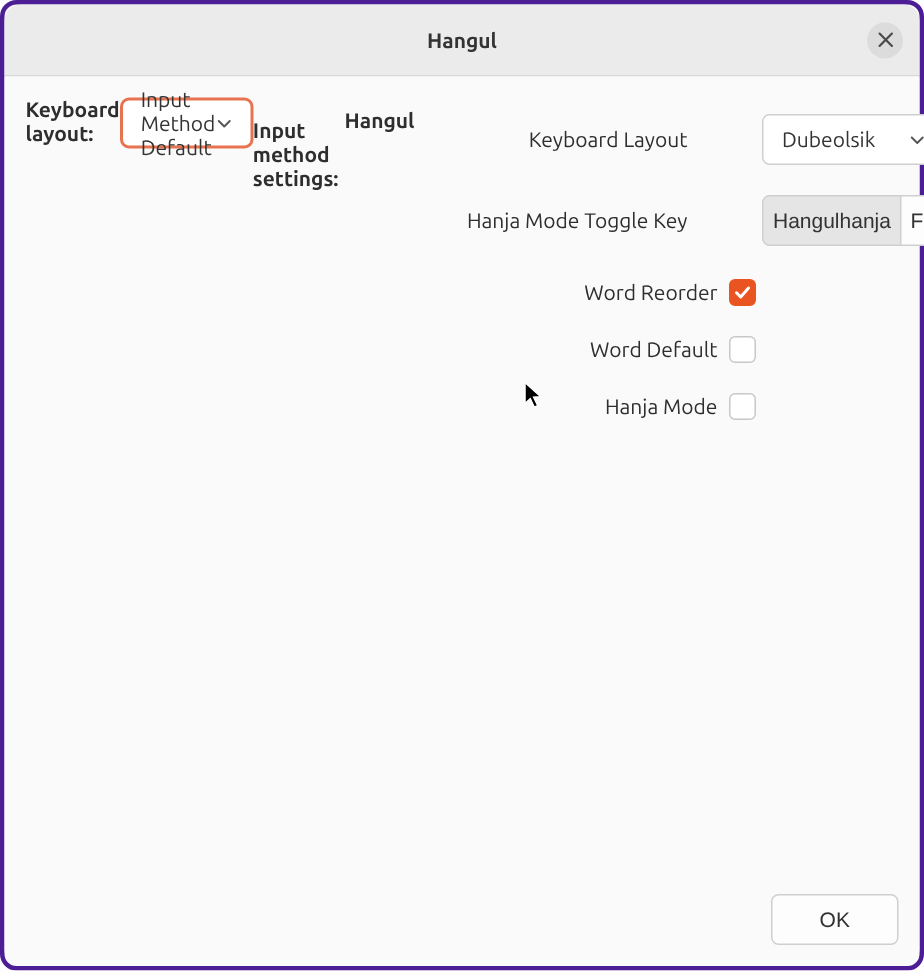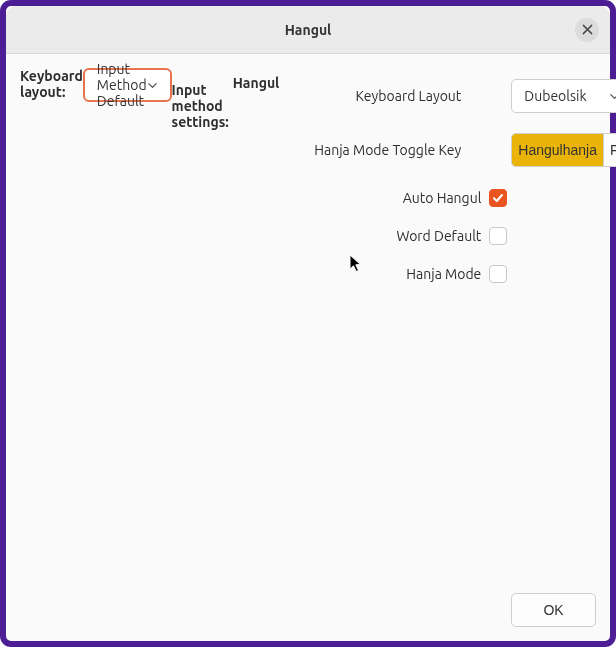--- a/index.html
+++ b/index.html
@@ -10,21 +10,21 @@
     color: #2e2e2e;
     background: #ffffff;
     width: 616px;
     height: 647px;
     overflow: hidden;
   }
   .window {
     width: 616px;
     height: 647px;
     background: #fafafa;
-    border: 6px solid #4c1d95;
+    border: 3px solid #4c1d95;
     border-radius: 11px;
     display: flex;
     flex-direction: column;
     box-shadow: 0 0 0 1px rgba(0,0,0,0.02);
   }
   .titlebar {
     height: 48px;
     background: #ebebeb;
     border-bottom: 1px solid #d9d9d9;
     border-radius: 11px 11px 0 0;
@@ -130,21 +130,21 @@
     font-size: 14px;
     color: #333;
     cursor: pointer;
     display: flex;
     align-items: center;
     justify-content: center;
     position: relative;
   }
   .toggle-btn:first-child { border-radius: 5px 0 0 5px; }
   .toggle-btn:last-child  { border-radius: 0 5px 5px 0; margin-left: -1px; }
-  .toggle-btn.hover { background: #eab308; }
+  .toggle-btn.hover { background: #e5e5e5; }
   .cursor-overlay {
     position: absolute;
     pointer-events: none;
     left: 349px;
     top: 254px;
     width: 16px;
     height: 20px;
     color: #000;
   }
   .check-row {
@@ -251,21 +251,21 @@
               <span>Hangulhanja</span>
             </button>
             <button class="toggle-btn">
               <span>F9</span>
             </button>
           </div>
         </div>
       </div>
 
       <div class="check-row">
-        <div class="row-label">Auto Hangul</div>
+        <div class="row-label">Word Reorder</div>
         <span class="chk checked">
           <svg viewBox="0 0 12 12">
               <path d="M2 6.2 L4.8 9 L10 3" stroke="currentColor" stroke-width="2" fill="none" stroke-linecap="round" stroke-linejoin="round"></path>
             </svg>
         </span>
       </div>
 
       <div class="check-row" style="margin-top:-4px;">
         <div class="row-label">Word Default</div>
         <span class="chk"></span>

